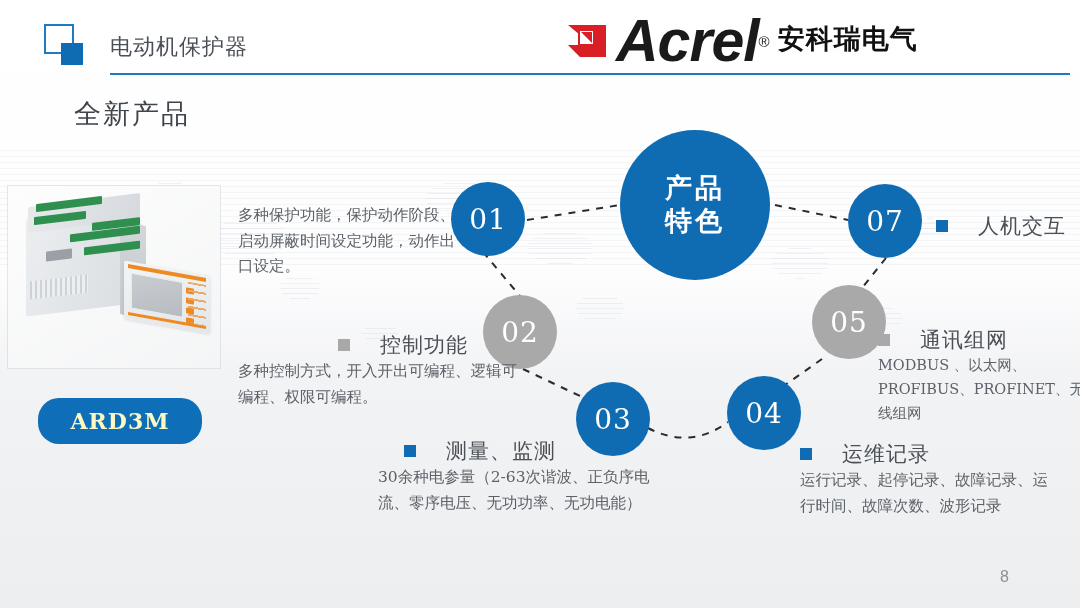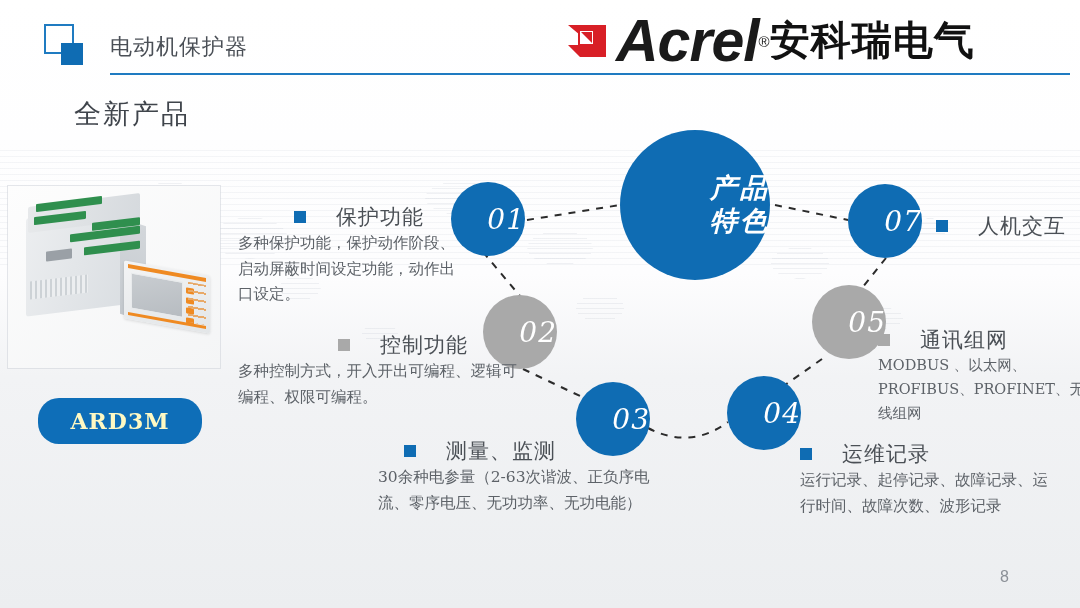--- a/index.html
+++ b/index.html
@@ -66,22 +66,22 @@
 
   
   .logo{position:absolute;left:566px;top:14px;height:54px;display:flex;align-items:center;}
   .logo-mark{position:relative;width:44px;height:40px;margin-right:6px;}
   .logo-word{
     font-family:"Liberation Sans", sans-serif;font-weight:bold;font-style:italic;
     font-size:59px;color:#1a1a1a;letter-spacing:-1px;line-height:1;
   }
   .logo-reg{font-size:15px;font-style:normal;font-weight:normal;vertical-align:super;color:#1a1a1a;}
   .logo-cn{
-    font-family:Liberation Serif, serif;font-weight:bold;font-size:40px;color:#111;
-    letter-spacing:1px;margin-left:0;line-height:1;
+    font-family:Liberation Mono, monospace;font-weight:bold;font-size:27px;color:#111;
+    letter-spacing:1px;margin-left:8px;line-height:1;
   }
 
   
   .sec-title{
     position:absolute;left:74px;top:96px;
     font-family:"DejaVu Serif", serif;font-size:27px;color:#3f444b;letter-spacing:2px;
   }
 
   
   .photo{
@@ -110,22 +110,22 @@
 
   .model-pill{
     position:absolute;left:38px;top:398px;width:164px;height:46px;border-radius:21px;
     background:#0e6eb8;color:#fef9c3;display:flex;align-items:center;justify-content:center;
     font-family:"DejaVu Serif", serif;font-weight:bold;font-size:22px;letter-spacing:1px;
   }
 
   
   .diagram{position:absolute;left:0;top:0;width:1080px;height:608px;pointer-events:none;}
   .circle{
-    position:absolute;border-radius:50%;display:flex;align-items:center;justify-content:flex-end;
-    color:#fff;font-family:"DejaVu Serif", serif;font-weight:normal;font-style:italic;
+    position:absolute;border-radius:50%;display:flex;align-items:center;justify-content:center;
+    color:#fff;font-family:"DejaVu Serif", serif;font-weight:normal;
   }
   .c-center{
     width:150px;height:150px;left:620px;top:130px;background:#0f6cb3;
     font-family:"DejaVu Sans", sans-serif;font-weight:bold;font-size:27px;line-height:1.22;text-align:center;letter-spacing:3px;
   }
   .c-num{width:74px;height:74px;font-size:28px;letter-spacing:1px;}
   .c01{left:451px;top:182px;background:#0f6cb3;}
   .c02{left:483px;top:295px;background:#a9a9a9;}
   .c03{left:576px;top:382px;background:#0f6cb3;}
   .c04{left:727px;top:376px;background:#0f6cb3;}
@@ -239,24 +239,20 @@
     </div>
   </div>
   <div class="circle c-num c01">01</div>
   <div class="circle c-num c02">02</div>
   <div class="circle c-num c03">03</div>
   <div class="circle c-num c04">04</div>
   <div class="circle c-num c05">05</div>
   <div class="circle c-num c06">07</div>
 
   <div class="feat f1">
-    <div class="feat-head">
-      <span class="bullet blue"></span>
-      <span class="feat-title">保护功能</span>
-    </div>
     <div class="feat-body">多种保护功能，保护动作阶段、启动屏蔽时间设定功能，动作出口设定。</div>
   </div>
 
   <div class="feat f2">
     <div class="feat-head">
       <span class="bullet gray"></span>
       <span class="feat-title">控制功能</span>
     </div>
     <div class="feat-body">多种控制方式，开入开出可编程、逻辑可编程、权限可编程。</div>
   </div>

